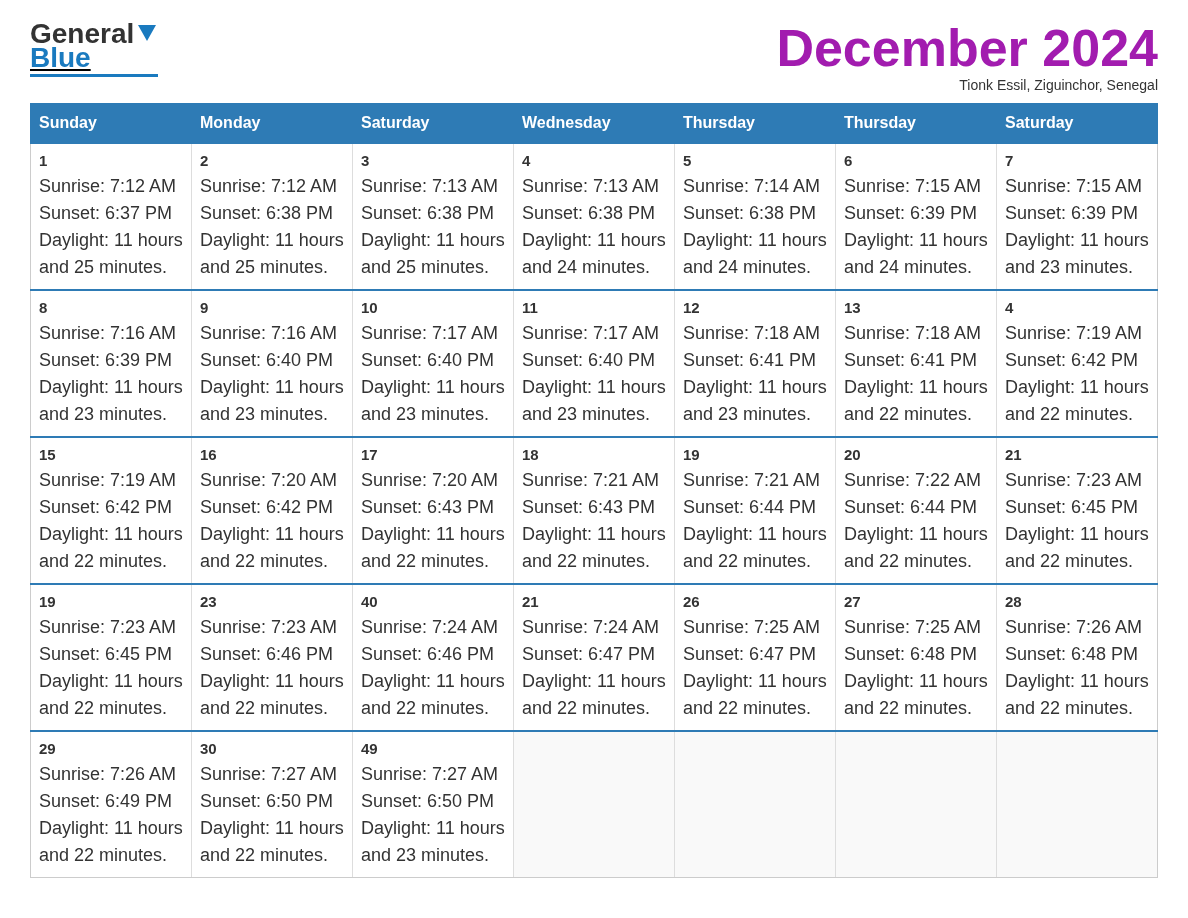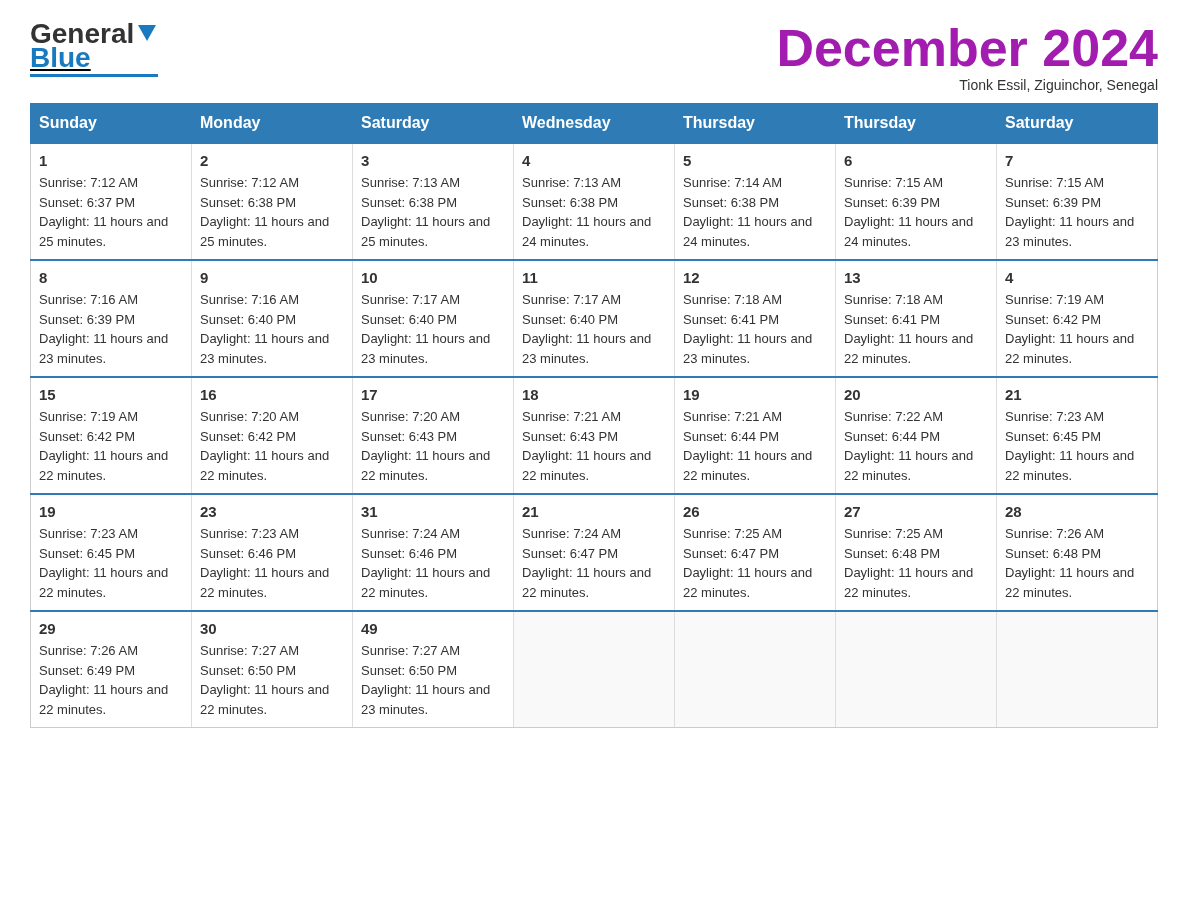--- a/index.html
+++ b/index.html
@@ -74,21 +74,21 @@
     .calendar-table tr td:not(:last-child) {
       border-right: 1px solid #ddd;
     }
     .day-number {
       font-size: 15px;
       font-weight: bold;
       display: block;
       margin-bottom: 4px;
     }
     .day-info {
-      font-size: 13px;
+      font-size: 18px;
       line-height: 1.5;
       color: #333;
     }
     td.empty {
       background: #f9f9f9;
     }
   </style>
 </head>
 <body>
 
@@ -220,21 +220,21 @@
       <tr>
         <td>
           <span class="day-number">19</span>
           <div class="day-info">Sunrise: 7:23 AM<br>Sunset: 6:45 PM<br>Daylight: 11 hours and 22 minutes.</div>
         </td>
         <td>
           <span class="day-number">23</span>
           <div class="day-info">Sunrise: 7:23 AM<br>Sunset: 6:46 PM<br>Daylight: 11 hours and 22 minutes.</div>
         </td>
         <td>
-          <span class="day-number">31</span>
+          <span class="day-number">40</span>
           <div class="day-info">Sunrise: 7:24 AM<br>Sunset: 6:46 PM<br>Daylight: 11 hours and 22 minutes.</div>
         </td>
         <td>
           <span class="day-number">21</span>
           <div class="day-info">Sunrise: 7:24 AM<br>Sunset: 6:47 PM<br>Daylight: 11 hours and 22 minutes.</div>
         </td>
         <td>
           <span class="day-number">26</span>
           <div class="day-info">Sunrise: 7:25 AM<br>Sunset: 6:47 PM<br>Daylight: 11 hours and 22 minutes.</div>
         </td>

